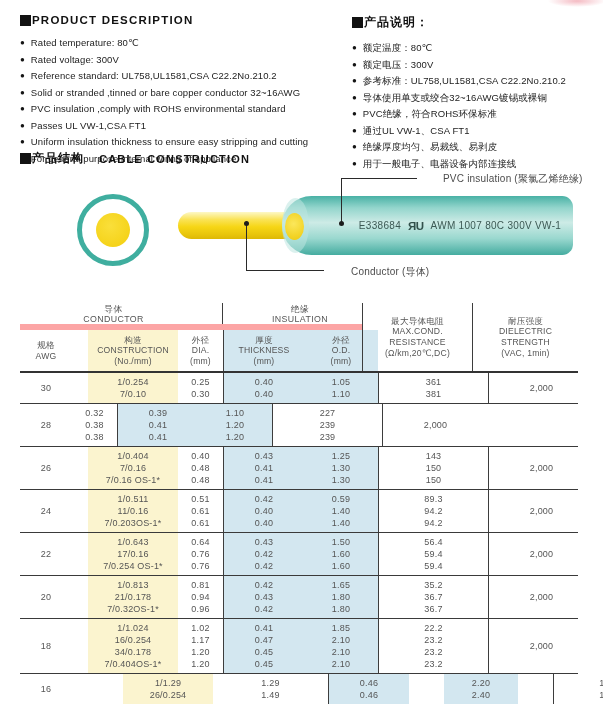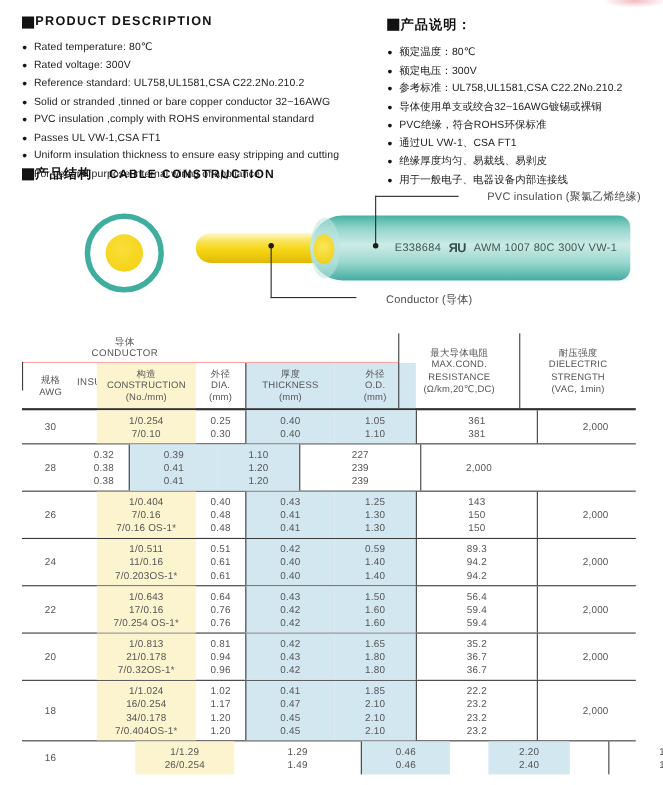--- a/index.html
+++ b/index.html
@@ -57,23 +57,23 @@
   .c-awg { width:52px; }
   .c-con { width:90px; background:#fbf4cf;margin-left:16px; }
   .c-dia { width:45px; }
   .c-thk { width:81px; background:#d3e7f0; border-left:1px solid #3d3d3d; }
   .c-od  { width:74px; background:#d3e7f0; }
   .c-res { width:110px; border-left:1px solid #3d3d3d; }
   .c-die { width:106px; border-left:1px solid #3d3d3d; }
 
   .t-header { display:flex; border-bottom:2px solid #333; }
   .th-left { width:342px; }
-  .th-groups { display:flex; height:27px; border-bottom:1px solid #fca5a5;flex-direction:column; }
+  .th-groups { display:flex; height:27px; border-bottom:6px solid #fca5a5; }
   .g-con { width:187px; }
-  .g-ins { width:155px; border-left:1px solid #3d3d3d; }
+  .g-ins { width:155px; border-left:1px solid #3d3d3d;margin-left:15px; }
   .gcell { display:flex; flex-direction:column; align-items:center; justify-content:center; height:100%; }
   .gcell div { font-size:8.8px; line-height:10px; letter-spacing:0.4px; }
   .th-sub { display:flex; height:41px; }
   .hcell { display:flex; flex-direction:column; align-items:center; justify-content:center; text-align:center; }
   .hcell div { font-size:8.6px; line-height:10.6px; letter-spacing:0.2px; }
   .c-res.hcell, .c-die.hcell { height:68px; }
 
   .t-group { display:flex; border-bottom:1.5px solid #3a3a3a; }
   .t-group:last-child { border-bottom:0;gap:35px; }
   .mid { display:flex; align-items:center; justify-content:center; font-size:9px; letter-spacing:0.2px; }

